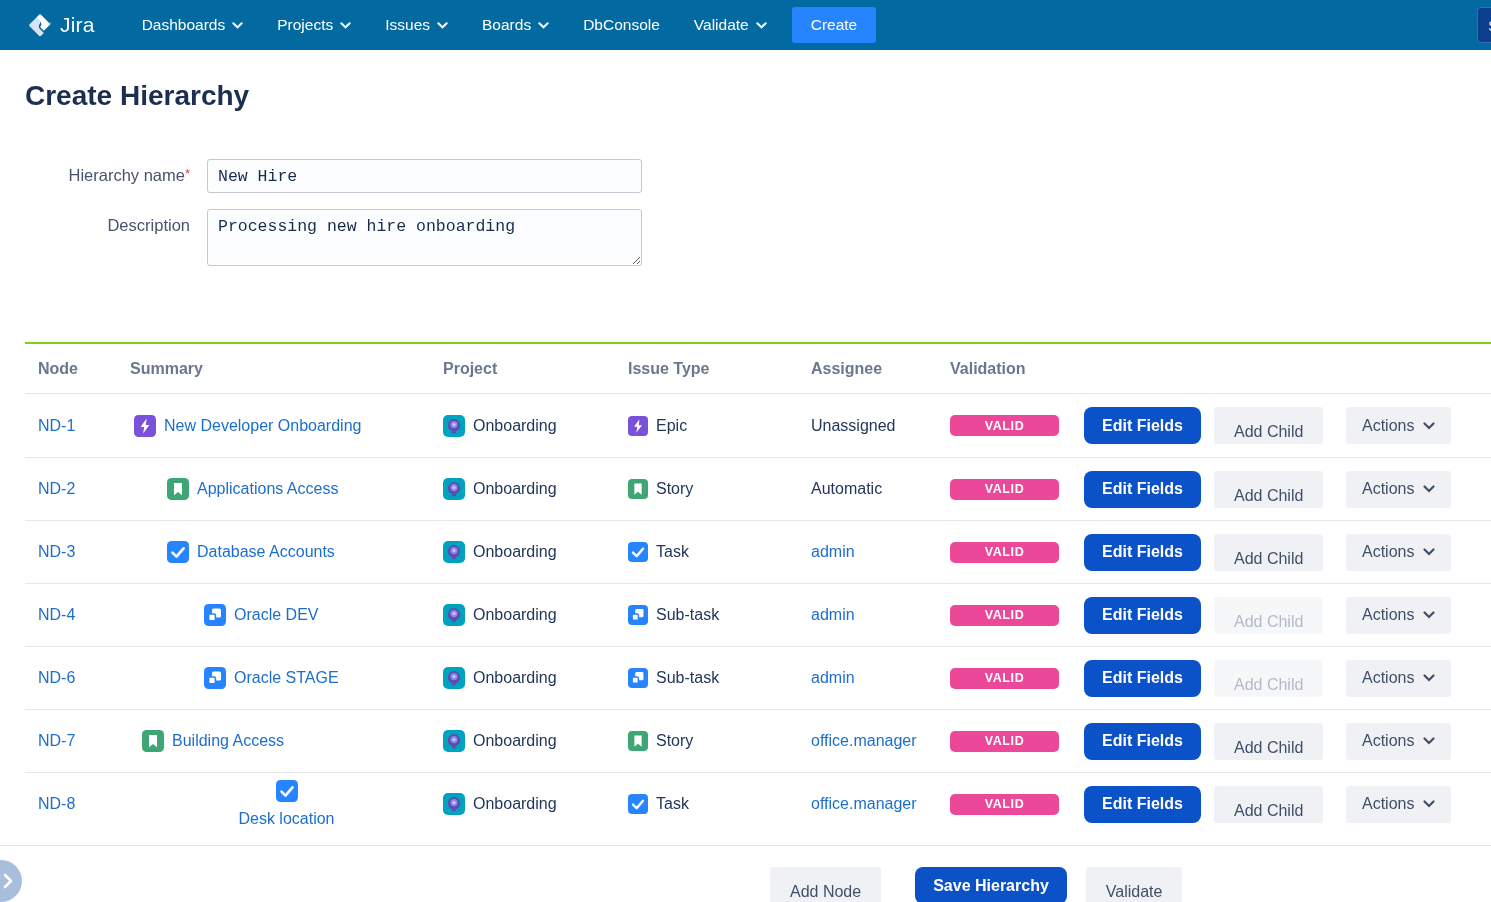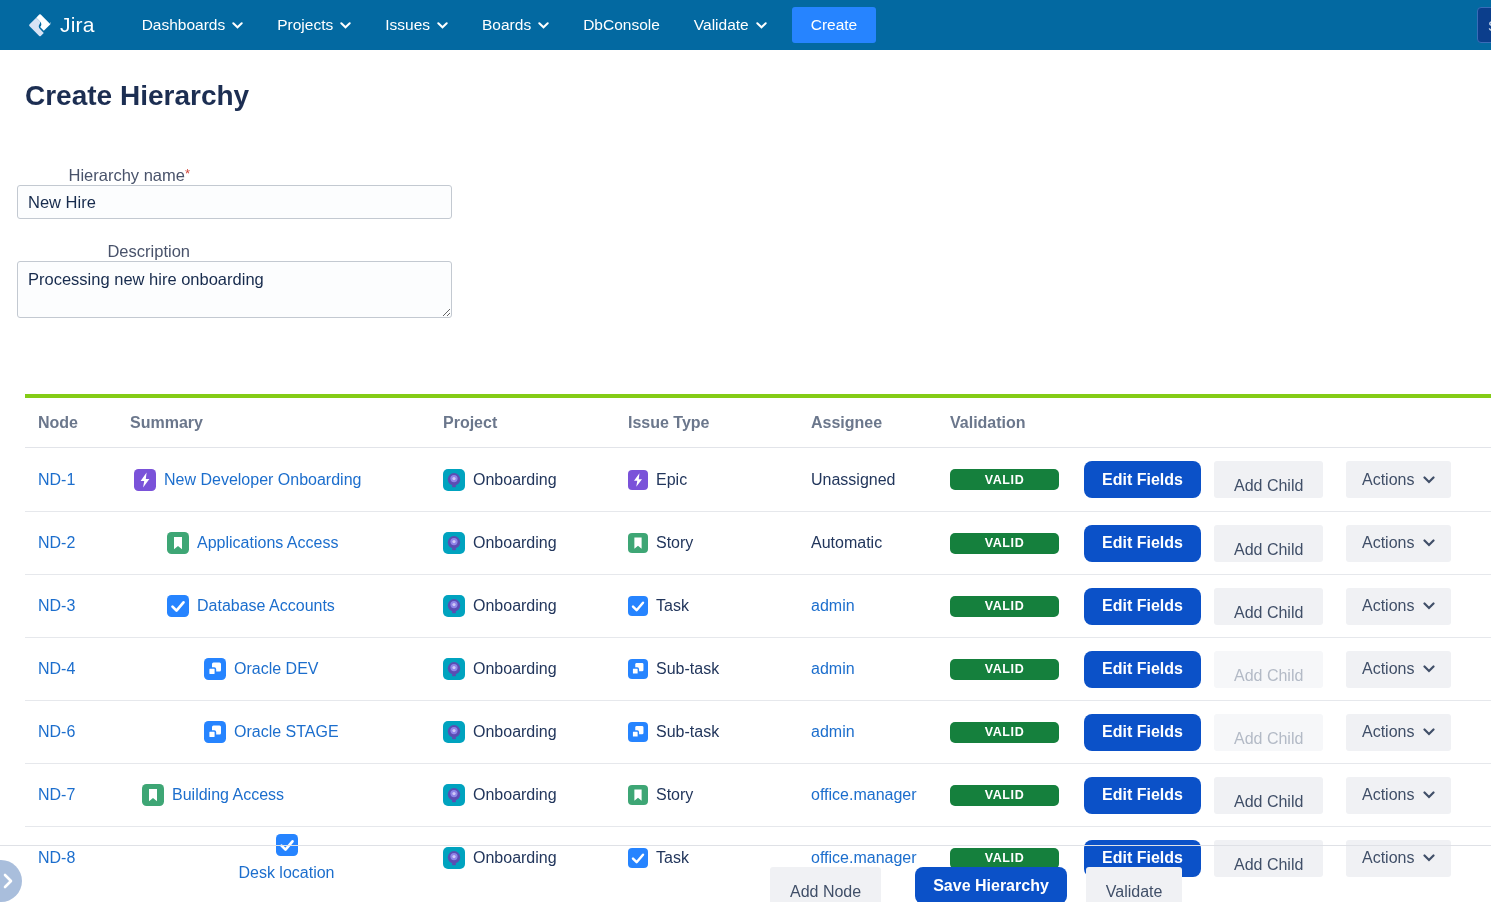--- a/index.html
+++ b/index.html
@@ -25,49 +25,49 @@
   }
   .nav-search {
     position:absolute; left:1477px; top:7px; width:130px; height:36px;
     background:#0b3e8c; border:1px solid #3a6cb8; border-radius:4px;
     color:#cdd9ec; font-size:15px; padding:0 10px; font-family:inherit; outline:none;
   }
   .nav-search::placeholder { color:#cdd9ec; }
   
   .page-title { margin:30px 0 0 25px; font-size:28px; font-weight:700; color:#1c2e52; }
   .form-area { margin-top:47px; }
-  .form-row { display:flex; align-items:flex-start; margin-bottom:16px;flex-direction:column; }
+  .form-row { display:flex; align-items:flex-start; margin-bottom:16px; }
   .form-label {
     width:190px; text-align:right; font-size:16.5px; color:#49536b;
     padding-top:7px; white-space:nowrap;
   }
   .req { color:#d0453a; font-size:13px; vertical-align:top; }
   .form-input, .form-textarea {
     margin-left:17px; width:435px; border:1px solid #c3c9d1; border-radius:3px;
     background:#fcfdfe; font-size:16.5px; color:#172b4d; padding:5px 10px;
-    font-family:Liberation Sans, sans-serif;
+    font-family:Liberation Mono, monospace;
   }
   .form-input { height:34px; }
   .form-textarea { height:57px; resize:vertical; line-height:1.5; }
   
-  .hier-table { margin-left:25px; margin-top:76px; border-top:4px solid #84cc16; }
+  .hier-table { margin-left:25px; margin-top:76px; border-top:2px solid #84cc16; }
   .t-head, .t-row {
     display:grid; padding-left:13px; align-items:center;
     grid-template-columns:92px 313px 185px 183px 139px 134px 130px 132px 1fr;
   }
   .t-head { height:50px; border-bottom:1px solid #e2e4e9; }
   .t-row { height:63px; }
   .t-row + .t-row { border-top:1px solid #e6e8ec; }
   .th { font-size:16px; font-weight:700; color:#6b778c; }
   .cell { display:flex; align-items:center; gap:8px; font-size:16px; }
   .link { color:#1c6ecd; text-decoration:none; cursor:pointer; }
   .dark { color:#22365c; }
   .icon { display:inline-flex; flex:0 0 auto; }
   .badge {
-    width:109px; height:21px; border-radius:5px; background:#15803d; color:#fff;
+    width:109px; height:21px; border-radius:5px; background:#ec4899; color:#fff;
     font-size:12.5px; font-weight:700; letter-spacing:.6px;
     display:flex; align-items:center; justify-content:center;
   }
   .btn { border:none; border-radius:3px; height:37px; font-size:16px;
     cursor:pointer; font-family:inherit; }
   .btn-primary { background:#0b51c8; color:#fff; font-weight:700; padding:0 18px;border-radius:8px; }
   .btn-gray { background:#f0f1f4; color:#404f68; padding:16px 20px; }
   .btn-actions { background:#f0f1f4; color:#404f68; padding:0 16px;
     display:inline-flex; align-items:center; gap:9px; }
   .btn-disabled { background:#f6f7f9; color:#b3bac6; cursor:default; }

